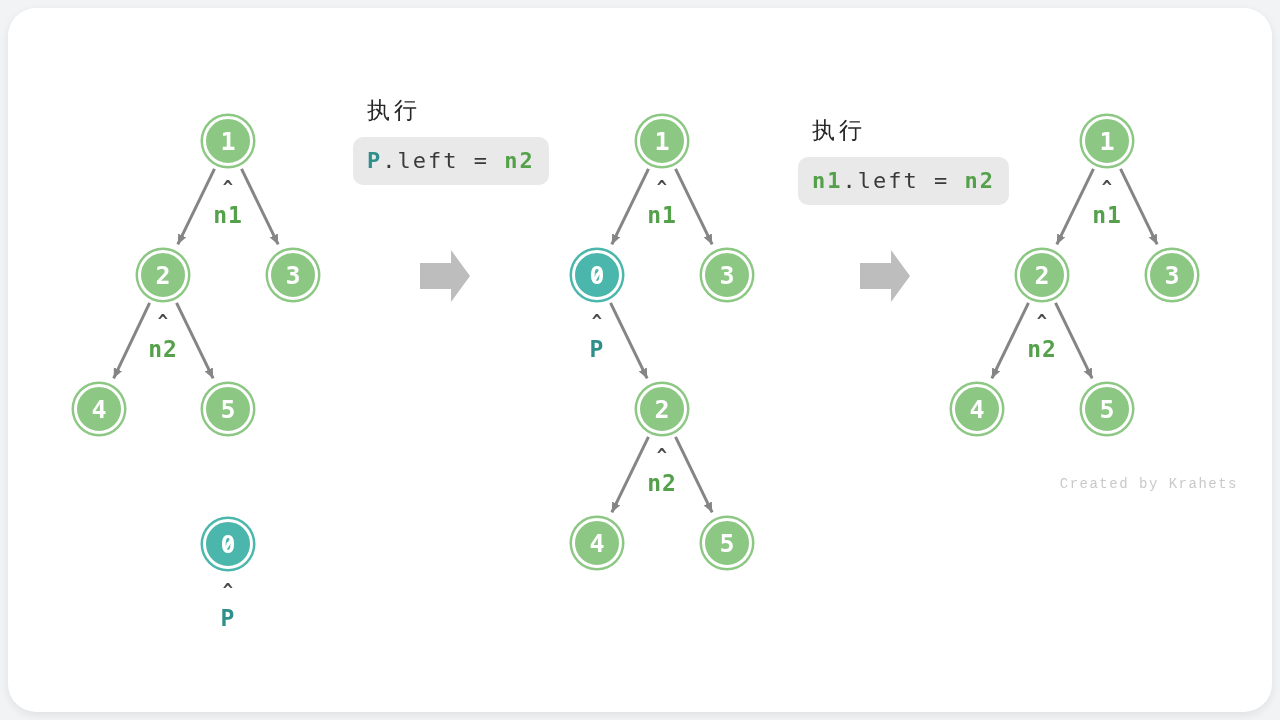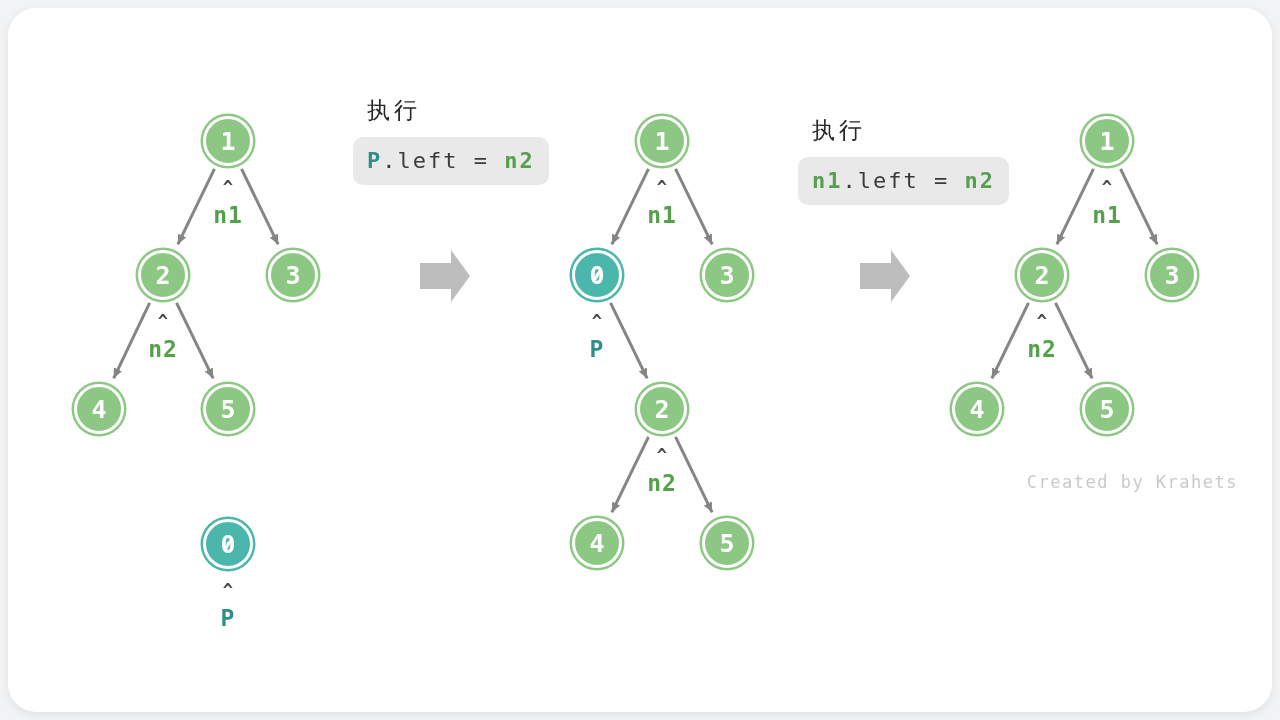--- a/index.html
+++ b/index.html
@@ -60,21 +60,21 @@
     color:var(--code-text); white-space:pre;
   }
 
   .block-arrow {
     position:absolute; width:50px; height:52px; background:var(--block-arrow);
     clip-path:polygon(0 25%, 62% 25%, 62% 0, 100% 50%, 62% 100%, 62% 75%, 0 75%);
   }
 
   #watermark {
     position:absolute; right:42px; bottom:24px;
-    font-size:17px; letter-spacing:1.5px; color:var(--watermark);
+    font-size:14px; letter-spacing:1.5px; color:var(--watermark);font-family:Liberation Mono, monospace;
   }
 </style>
 </head>
 <body>
 
 <div id="card"></div>
 
 <div id="stage">
 
   <svg id="edges" xmlns="http://www.w3.org/2000/svg">

